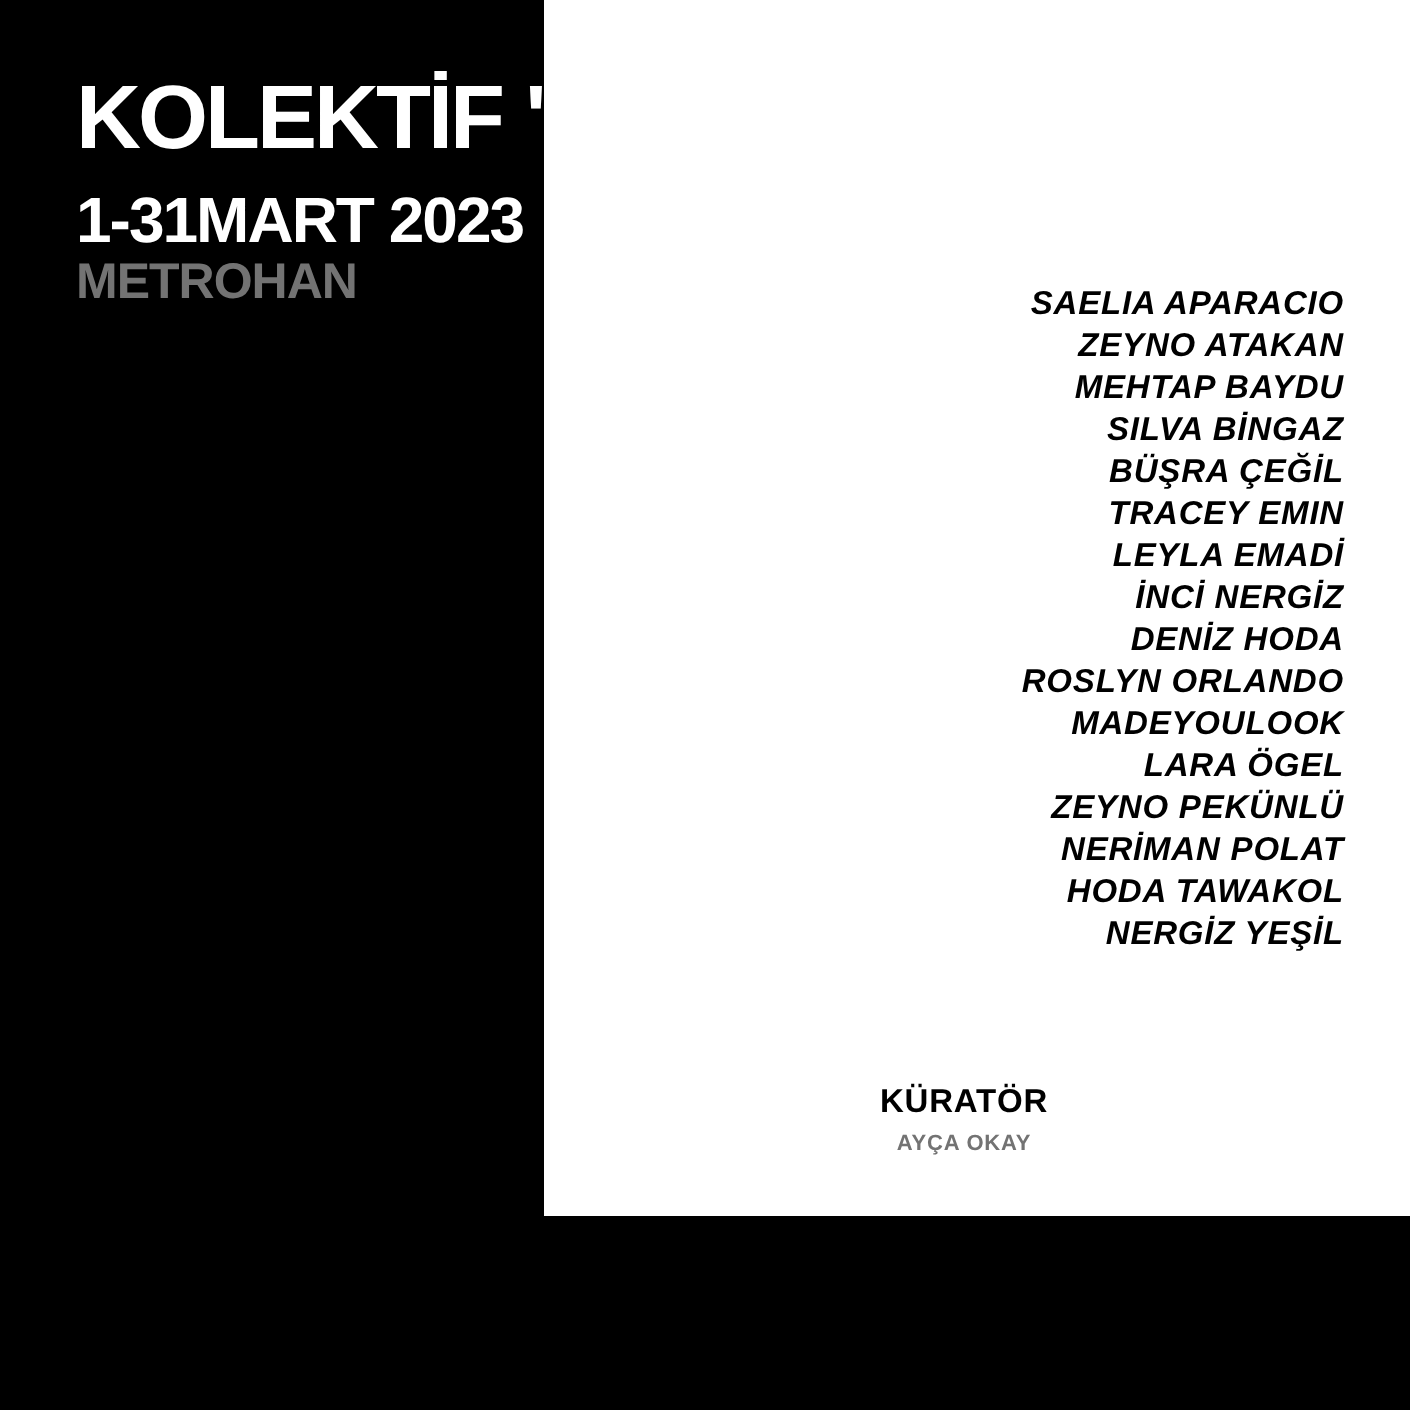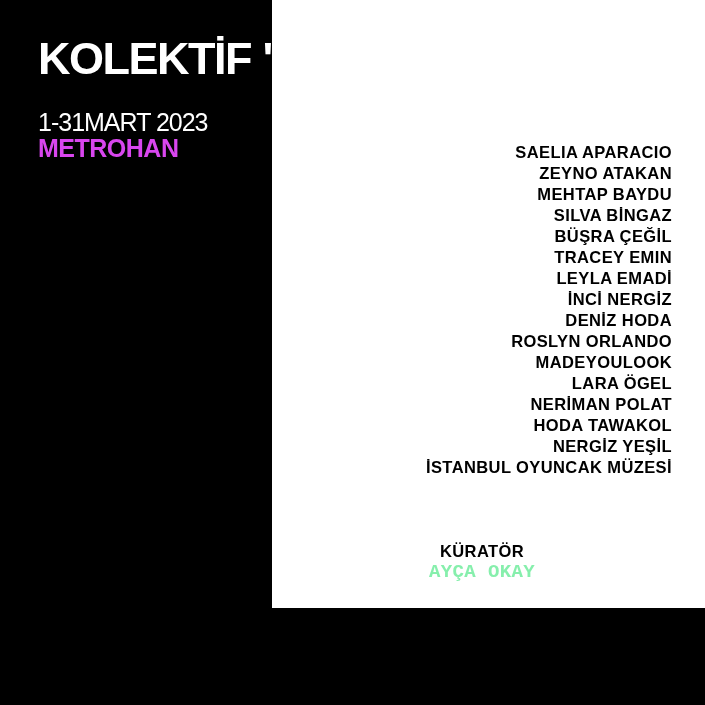--- a/index.html
+++ b/index.html
@@ -48,44 +48,45 @@
   .main-title {
     color: #ffffff;
     font-size: 45px;
     font-weight: bold;
     letter-spacing: -1.5px;
     line-height: 1;
     white-space: nowrap;
     font-family: "Liberation Sans", sans-serif;
   }
   .date-line {
-    margin-top: 28px;
+    margin-top: 13px;
     color: #ffffff;
-    font-size: 25px;
-    font-weight: normal;
+    font-size: 32px;
+    font-weight: bold;
     letter-spacing: -1px;
     line-height: 1.05;
     white-space: nowrap;
   }
   .venue-line {
-    color: #d946ef;
+    color: #737373;
     font-size: 25px;
     font-weight: bold;
     letter-spacing: -0.5px;
     line-height: 1.05;
     white-space: nowrap;
   }
   
   .artist-list {
     position: absolute;
     right: 33px;
     top: 142px;
     width: 380px;
     text-align: right;
     z-index: 5;
+    font-style: italic;
   }
   .artist {
     color: #000000;
     font-size: 16.5px;
     font-weight: bold;
     letter-spacing: 0.4px;
     line-height: 21px;
     white-space: nowrap;
   }
   .curator-block {
@@ -97,26 +98,25 @@
     z-index: 5;
   }
   .curator-label {
     color: #000000;
     font-size: 16.5px;
     font-weight: bold;
     letter-spacing: 0.4px;
     line-height: 21px;
   }
   .curator-name {
-    color: #86efac;
-    font-size: 19px;
+    color: #737373;
+    font-size: 11px;
     font-weight: bold;
     letter-spacing: 0.4px;
     line-height: 21px;
-    font-family: Liberation Mono, monospace;
   }
   
   .logos {
     position: absolute;
     left: 0;
     top: 608px;
     width: 705px;
     height: 97px;
     z-index: 6;
   }
@@ -141,24 +141,24 @@
     <div class="artist">MEHTAP BAYDU</div>
     <div class="artist">SILVA BİNGAZ</div>
     <div class="artist">BÜŞRA ÇEĞİL</div>
     <div class="artist">TRACEY EMIN</div>
     <div class="artist">LEYLA EMADİ</div>
     <div class="artist">İNCİ NERGİZ</div>
     <div class="artist">DENİZ HODA</div>
     <div class="artist">ROSLYN ORLANDO</div>
     <div class="artist">MADEYOULOOK</div>
     <div class="artist">LARA ÖGEL</div>
+    <div class="artist">ZEYNO PEKÜNLÜ</div>
     <div class="artist">NERİMAN POLAT</div>
     <div class="artist">HODA TAWAKOL</div>
     <div class="artist">NERGİZ YEŞİL</div>
-    <div class="artist">İSTANBUL OYUNCAK MÜZESİ</div>
   </div>
 
   <div class="curator-block">
     <div class="curator-label">KÜRATÖR</div>
     <div class="curator-name">AYÇA OKAY</div>
   </div>
 
   <div class="logos">
 
     

